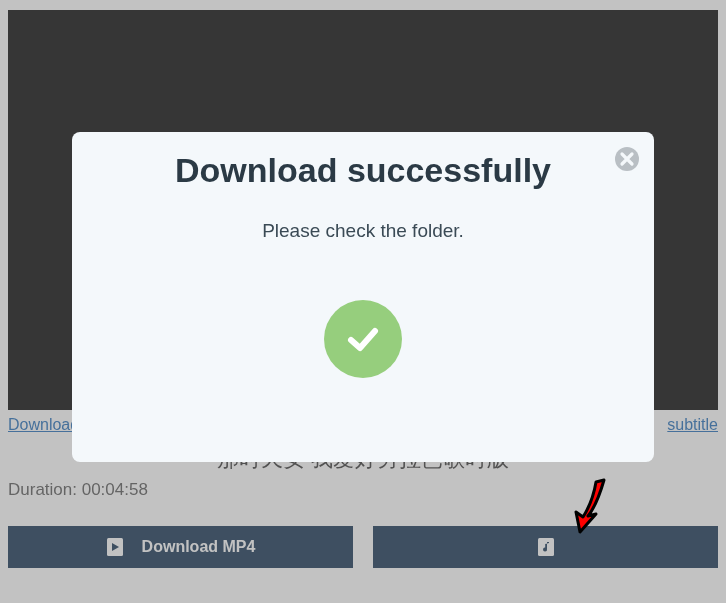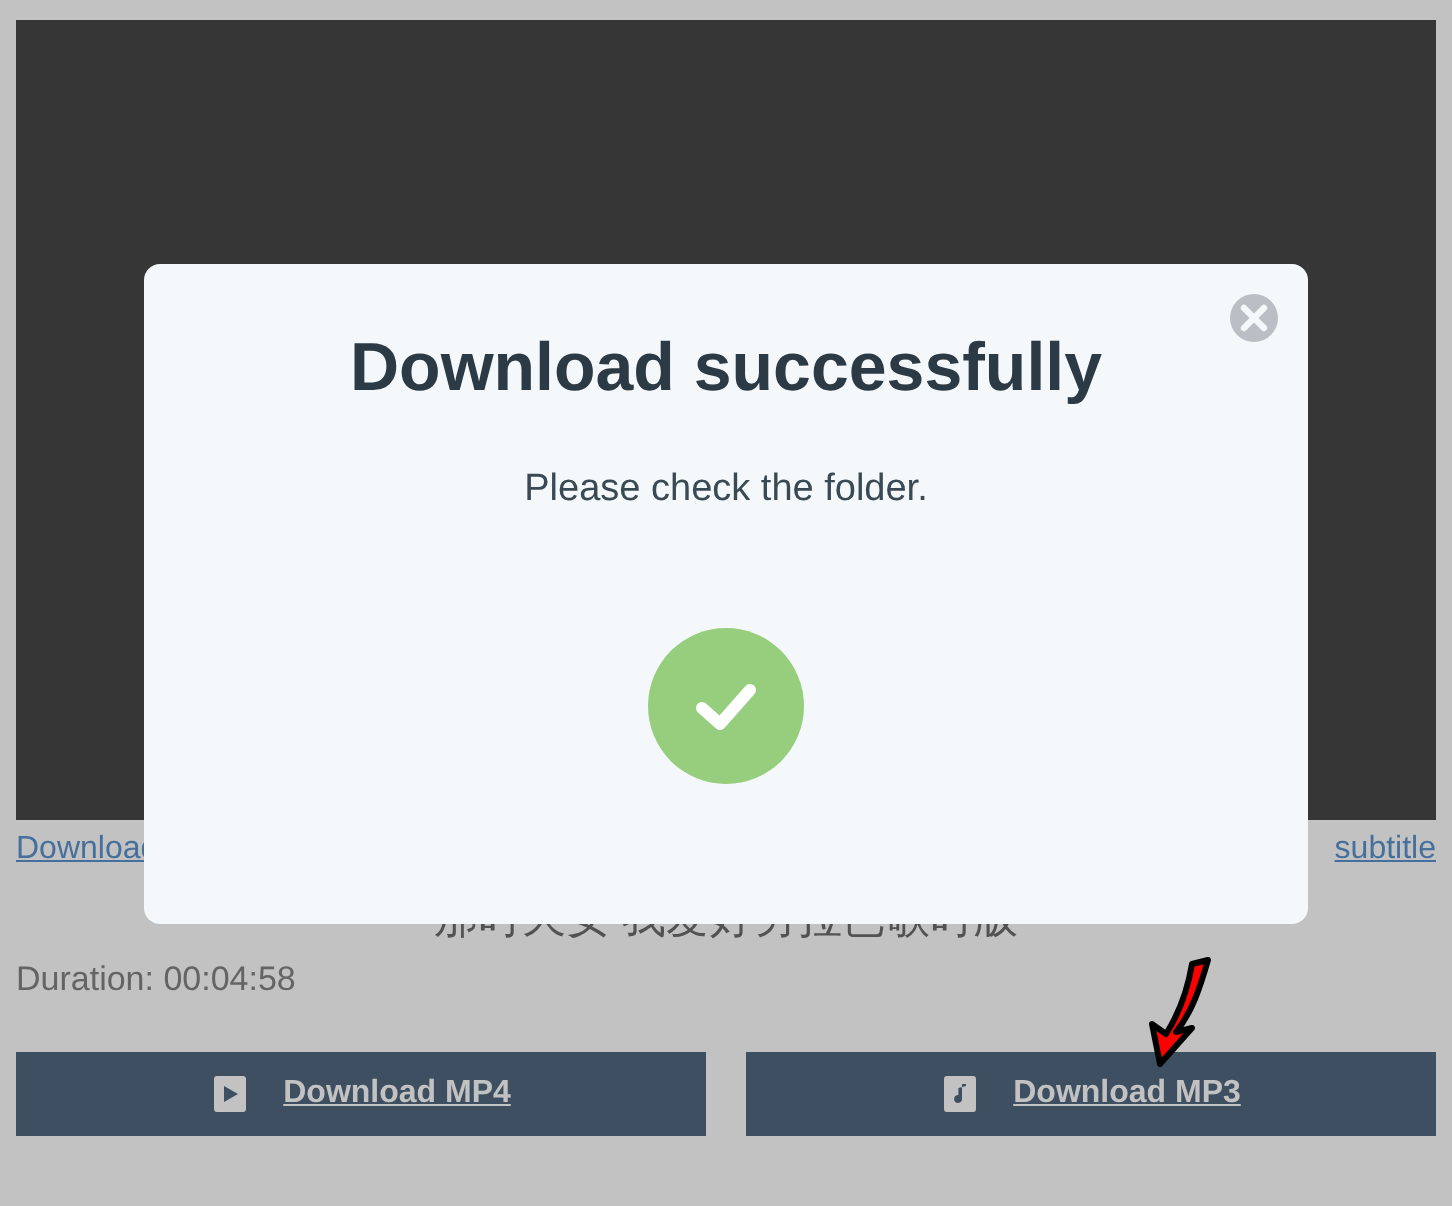--- a/index.html
+++ b/index.html
@@ -51,21 +51,20 @@
     background: #0f2f4f;
     color: #fff;
     height: 42px;
     display: flex;
     align-items: center;
     justify-content: center;
     gap: 18px;
     font-size: 16px;
     font-weight: 600;
     cursor: pointer;
-    text-decoration: underline;
   }
   .dl-btn .ico {
     width: 18px;
     height: 18px;
     display: flex;
     align-items: center;
     justify-content: center;
   }
   .overlay {
     position: absolute;
@@ -76,21 +75,21 @@
     justify-content: center;
     padding-top: 132px;
   }
   .modal {
     width: 582px;
     height: 330px;
     background: #f4f8fb;
     border-radius: 8px;
     position: relative;
     text-align: center;
-    padding-top: 33px;
+    padding-top: 19px;
   }
   .modal h1 {
     font-size: 34px;
     font-weight: 600;
     color: #2b3a45;
   }
   .modal p {
     margin-top: 30px;
     font-size: 19px;
     color: #3a4a55;
@@ -150,21 +149,20 @@
       </span>
       <span>Download MP4</span>
     </div>
     <div class="dl-btn">
       <span class="ico">
         <svg width="16" height="18" viewBox="0 0 16 18">
             <rect x="0" y="0" width="16" height="18" rx="1.5" fill="#fff"></rect>
             <path d="M9 4 L9 11.2 A2 2 0 1 1 7.2 9.5 L7.2 6 L11 5 L11 4 Z" fill="#0f2f4f"></path>
           </svg>
       </span>
-      <span>Download MP3</span>
     </div>
   </div>
 </div>
 
 <svg class="arrow" viewBox="0 0 48 62">
   <path d="M38 4 C 34 18 30 30 22 40 L30 38 L14 56 L10 36 L17 41 C 24 30 28 18 30 6 Z" fill="#ff0000" stroke="#000" stroke-width="3" stroke-linejoin="round"></path>
 </svg>
 
 <div class="overlay">
   <div class="modal">

